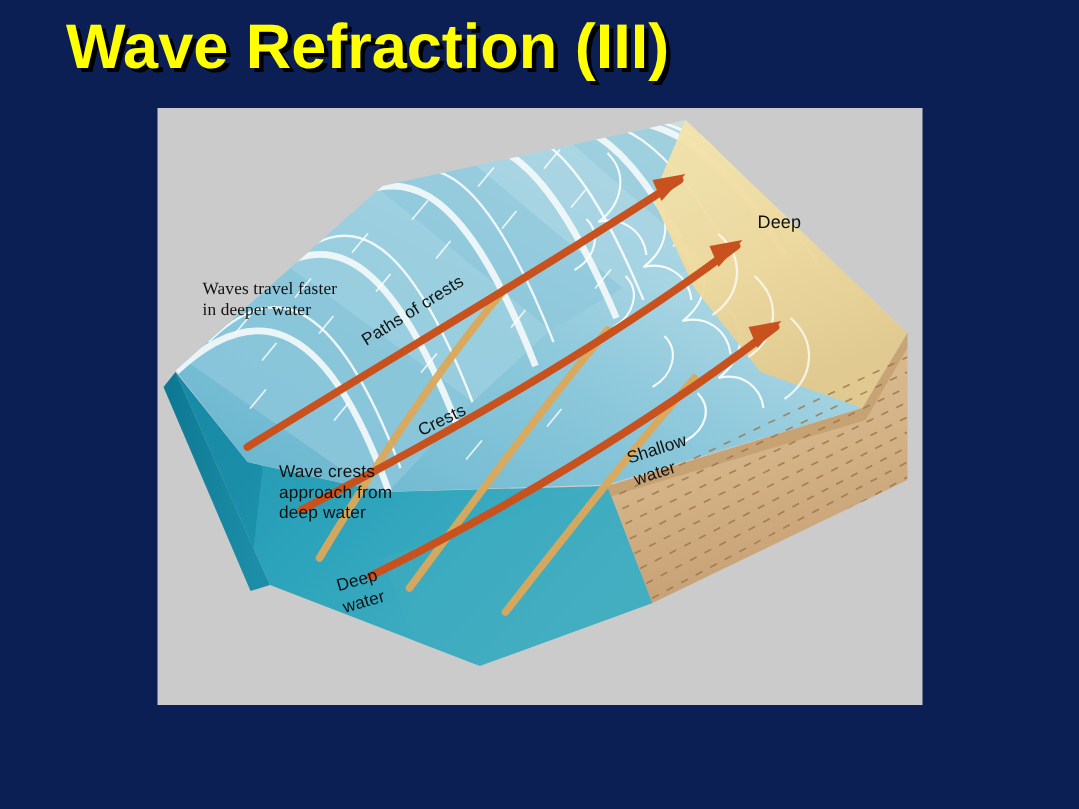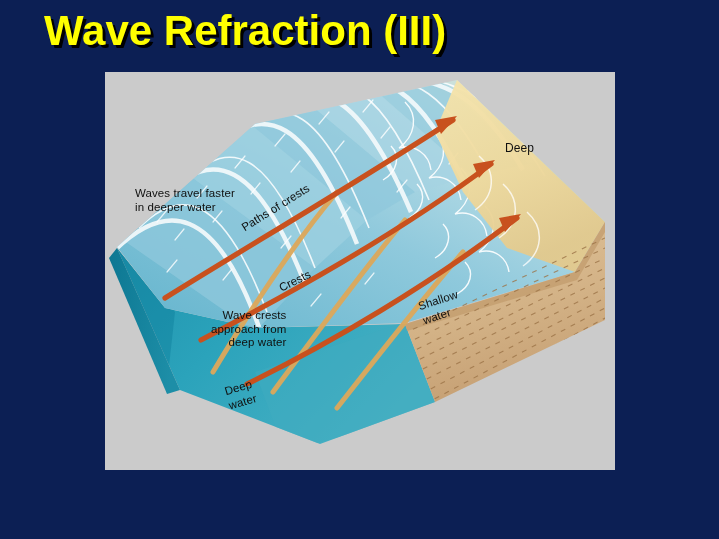--- a/index.html
+++ b/index.html
@@ -55,24 +55,24 @@
     font-family: "Liberation Sans", sans-serif;
     font-size: 11.5px;
     line-height: 13.5px;
     white-space: pre;
     font-weight: 400;
     letter-spacing: 0.1px;
   }
   .fig-label.rot {
     transform-origin: 0 50%;
   }
-  #lbl-faster    { left: 30px;  top: 115px; }
+  #lbl-faster    { left: 30px;  top: 115px; font-family: Liberation Serif, serif; }
   #lbl-slowly    { left: 283px; top: 128px; }
   #lbl-beach     { left: 400px; top: 70px; font-size: 12px; }
-  #lbl-approach  { left: 106px;  top: 237px; text-align: right; }
+  #lbl-approach  { left: 81px;  top: 237px; }
   #lbl-paths     { left: 138px; top: 150px; transform: rotate(-32deg); }
   #lbl-crests    { left: 175px; top: 210px; transform: rotate(-26deg); }
   #lbl-deep      { left: 122px; top: 312px; transform: rotate(-16deg); line-height: 15px; }
   #lbl-shallow   { left: 316px; top: 227px; transform: rotate(-18deg); line-height: 15px; }
 </style>
 </head>
 <body>
 
 <div id="slide">
 

